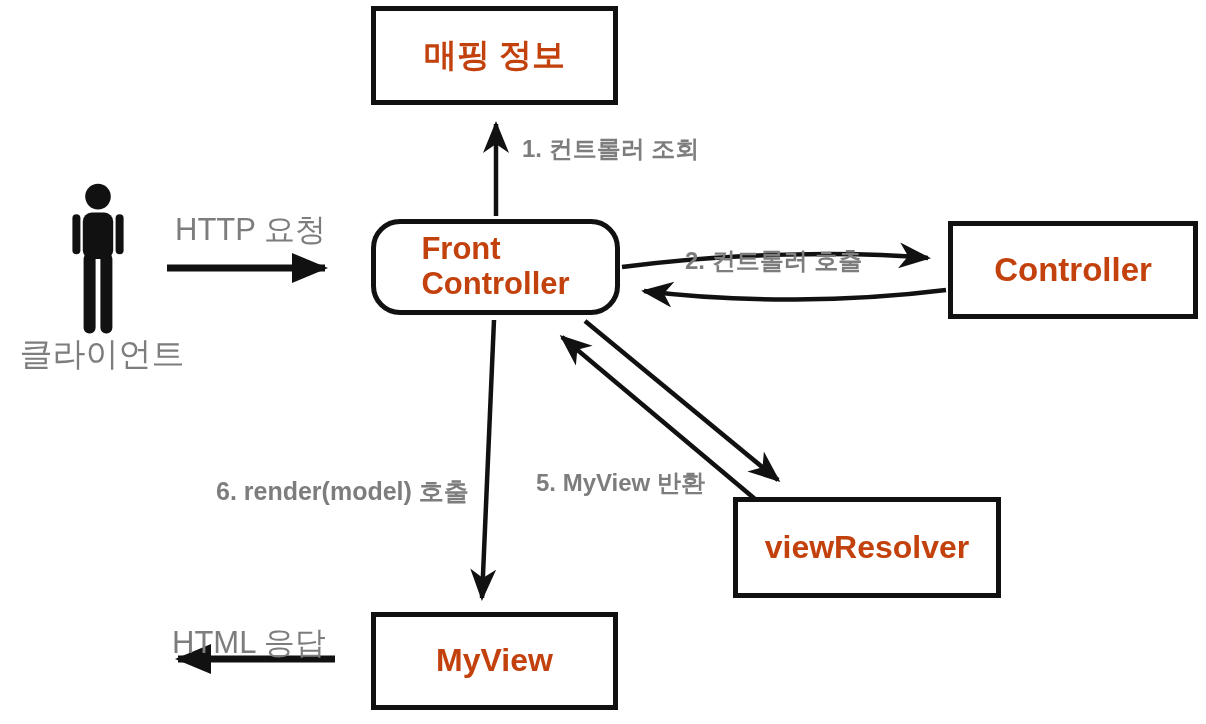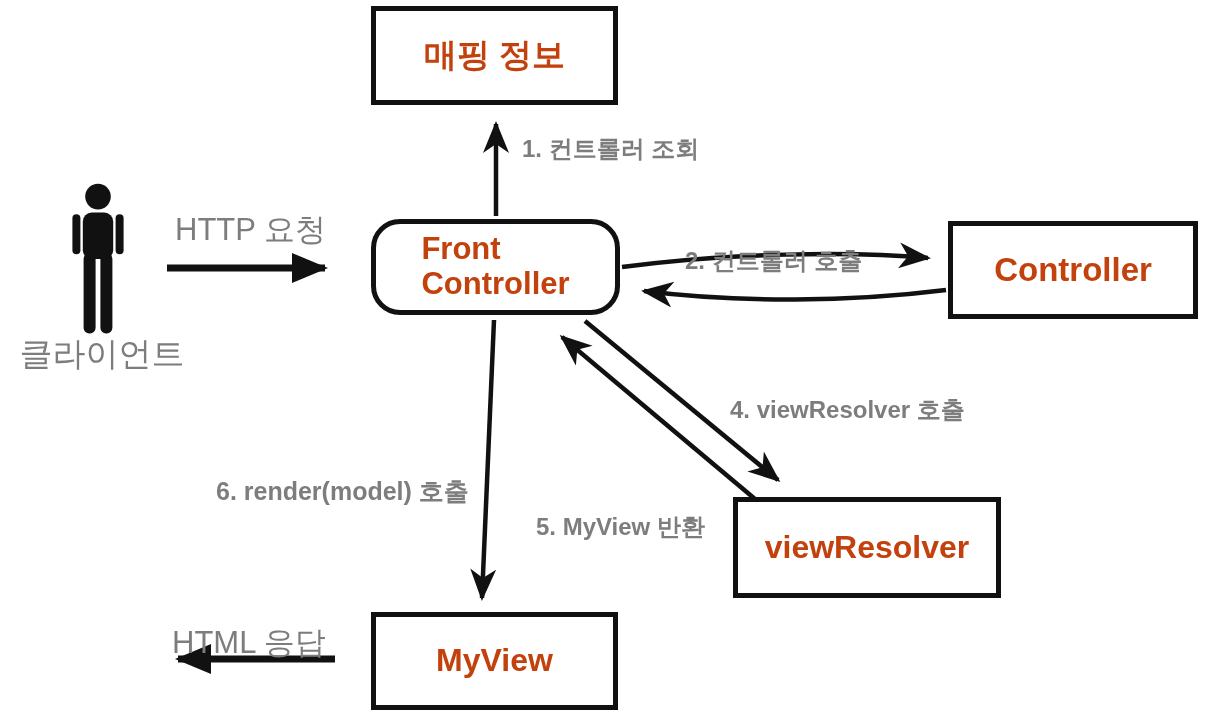--- a/index.html
+++ b/index.html
@@ -26,21 +26,21 @@
   .box-controller{left:948px;top:221px;width:250px;height:98px; font-size:33px;}
   .box-viewres   {left:733px;top:497px;width:268px;height:101px;font-size:32px;}
   .box-myview    {left:371px;top:612px;width:247px;height:98px; font-size:32px;}
   .glabel{position:absolute;color:#7d7d7d;white-space:nowrap;}
   .step{font-weight:bold;font-size:24px;}
   .plain{font-size:31px;}
   .lbl-step1{left:522px;top:133px;}
   .lbl-step2{left:685px;top:209px;margin-top:36px;}
   .lbl-step3{left:665px;top:317px;}
   .lbl-step4{left:730px;top:394px;}
-  .lbl-step5{left:536px;top:467px;margin-top:44px;}
+  .lbl-step5{left:536px;top:467px;}
   .lbl-step6{left:216px;top:475px;font-size:25px;}
   .lbl-http {left:175px;top:209px;}
   .lbl-html {left:172px;top:622px;}
   .lbl-client{left:7px;top:332px;width:190px;text-align:center;font-size:33px;}
   .actor{position:absolute;left:57px;top:183px;width:82px;height:152px;}
 </style>
 </head>
 <body>
 
 <div class="stage">
@@ -101,18 +101,17 @@
   <div class="box box-mapping">매핑 정보</div>
   <div class="box box-frontctrl">Front
 Controller</div>
   <div class="box box-controller">Controller</div>
   <div class="box box-viewres">viewResolver</div>
   <div class="box box-myview">MyView</div>
 
   <div class="glabel plain lbl-http">HTTP 요청</div>
   <div class="glabel step lbl-step1">1. 컨트롤러 조회</div>
   <div class="glabel step lbl-step2">2. 컨트롤러 호출</div>
-  <div class="glabel step lbl-step4">4. viewResolver 호출</div>
   <div class="glabel step lbl-step5">5. MyView 반환</div>
   <div class="glabel step lbl-step6">6. render(model) 호출</div>
   <div class="glabel plain lbl-html">HTML 응답</div>
 
 </div>
 
 </body></html>

